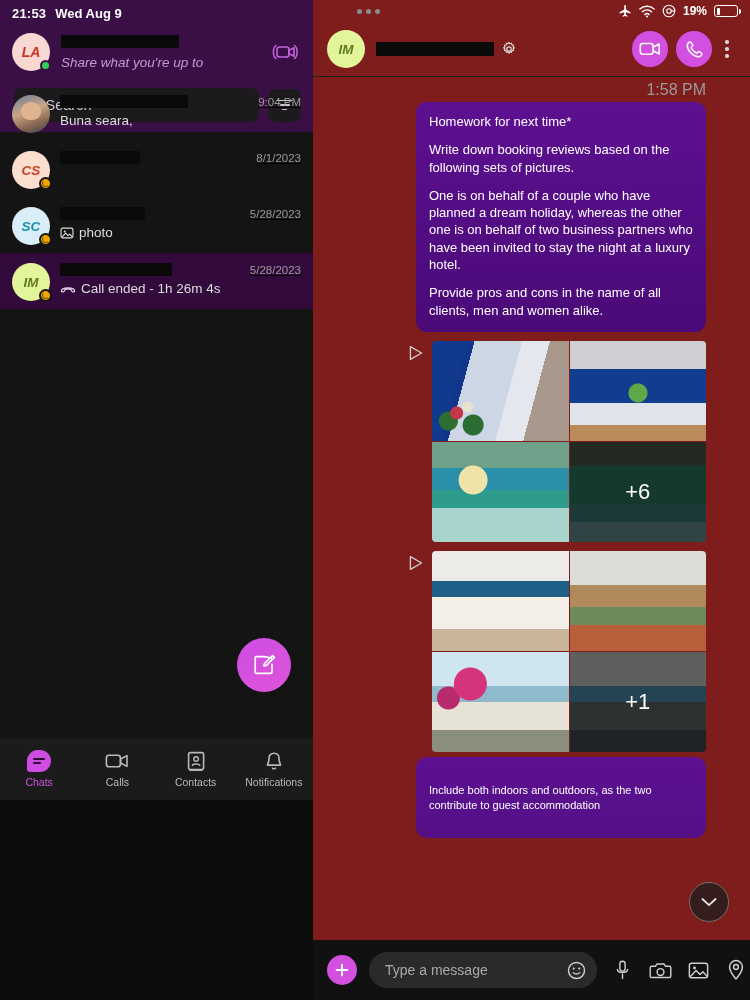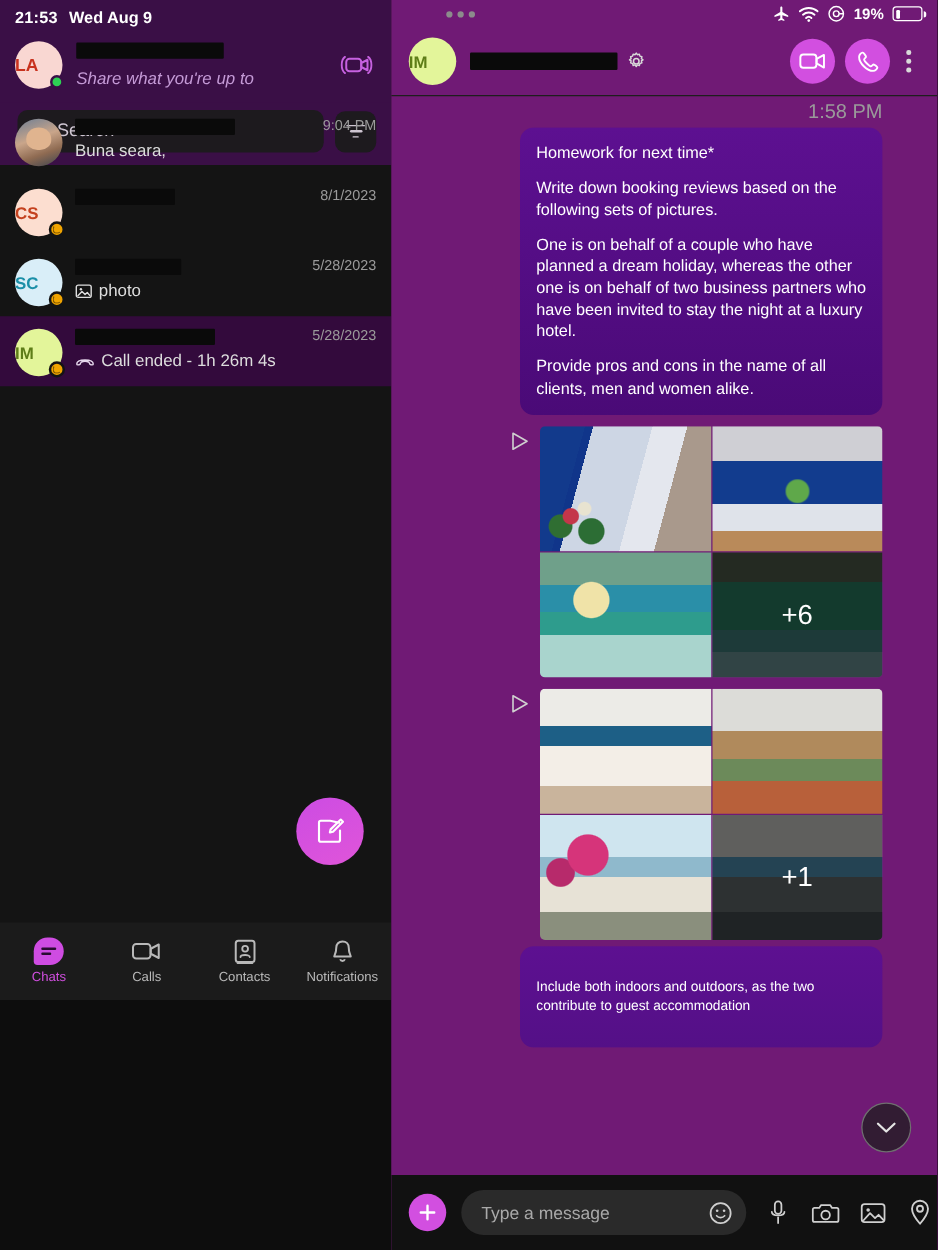--- a/index.html
+++ b/index.html
@@ -12,22 +12,22 @@
   .app { position:relative; width:750px; height:1000px; display:flex; background:#0d0d0d; }
 
   
   .left { position:relative; width:313px; height:800px; background:#141414; overflow:hidden; }
   .left-head { background:#3a0f46; padding:0; height:85px; position:relative; }
   .statusbar-l { display:flex; align-items:center; gap:9px; padding:4px 10px 0 12px; height:22px; }
   .statusbar-l .time { color:#fff; font-size:13px; font-weight:700; letter-spacing:.2px; }
   .statusbar-l .date { color:#fff; font-size:13px; font-weight:700; }
 
   .profile-row { display:flex; align-items:center; padding:0 12px; height:60px; position:relative; }
-  .avatar { border-radius:50%; display:flex; align-items:center; 
-            font-weight:700; position:relative; flex:none; }
+  .avatar { border-radius:50%; display:flex; align-items:center; justify-content:center;
+            font-weight:700; position:relative; flex:none;font-style:italic; }
   .av-la { width:38px; height:38px; background:#f9d7d2; color:#c8321e; font-size:14px; }
   .dot-online { position:absolute; right:-1px; bottom:0px; width:11px; height:11px; border-radius:50%;
                 background:#2dd154; border:2px solid #3a0f46; }
   .dot-away { position:absolute; right:-2px; bottom:-1px; width:13px; height:13px; border-radius:50%;
               background:#f0a400; border:2px solid #141414; display:flex; align-items:center;
               justify-content:center; }
   .dot-away:after { content:""; width:5px; height:5px; border-radius:50%; border:1.4px solid #7a5500;
                     border-top-color:transparent; border-right-color:transparent; }
   .prof-txt { margin-left:11px; flex:1; min-width:0; }
   .redacted { background:#0a0a0a; display:inline-block; height:13px; border-radius:1px; }
@@ -50,21 +50,21 @@
   .chat-item { display:flex; align-items:flex-start; padding:10px 12px 10px 12px; height:56px; position:relative; }
   .chat-item.sel { background:#330a3c; }
   .ci-av { width:38px; height:38px; font-size:13.5px; flex:none; }
   .av-photo { background:linear-gradient(160deg,#6b7d94 0%,#c9a58a 42%,#8f6b52 70%,#3a4350 100%); overflow:hidden; }
   .av-photo:after{ content:""; position:absolute; left:9px; top:7px; width:20px; height:18px;
                    border-radius:50% 50% 45% 45%; background:#e0b48f; }
   .av-cs { background:#fcded0; color:#c4421f; }
   .av-sc { background:#d9eef8; color:#1b8fa8; }
   .av-im { background:#e3f59a; color:#5e7d18; }
   .ci-body { margin-left:10px; flex:1; min-width:0; }
-  .ci-top { display:flex; align-items:flex-start; }
+  .ci-top { display:flex; align-items:flex-end;text-decoration:underline; }
   .ci-name { background:#0a0a0a; height:13px; border-radius:1px; }
   .ci-time { margin-left:auto; color:#9b9b9b; font-size:11.5px; padding-left:6px; }
   .ci-msg { color:#ddd; font-size:13.5px; margin-top:5px; display:flex; align-items:center; gap:5px;
             white-space:nowrap; overflow:hidden; }
   .ci-msg svg { flex:none; }
 
   .fab { position:absolute; right:22px; bottom:108px; width:54px; height:54px; border-radius:50%;
          background:#d84fe0; display:flex; align-items:center; justify-content:center;
          background-image:linear-gradient(150deg,#cc4ce3,#e055d9); }
 
@@ -73,21 +73,21 @@
   .tab { flex:1; display:flex; flex-direction:column; align-items:center; gap:4px; }
   .tab-label { font-size:10.5px; color:#b9b9b9; }
   .tab.active .tab-label { color:#d24fe0; }
   .tab-ico { height:22px; display:flex; align-items:center; justify-content:center; }
   .chat-pill { width:24px; height:22px; background:#cf4ce2; border-radius:11px 11px 11px 3px;
                display:flex; flex-direction:column; align-items:center; justify-content:center; gap:2.5px;}
   .chat-pill i { display:block; height:1.6px; background:#2a0c30; border-radius:1px; }
   .chat-pill i:nth-child(1){ width:12px;} .chat-pill i:nth-child(2){ width:8px; margin-right:4px;}
 
   
-  .right { position:relative; flex:1; height:1000px; background:#701a75; overflow:hidden; }
+  .right { position:relative; flex:1; height:1000px; background:#7f1d1d; overflow:hidden; }
   .statusbar-r { height:22px; display:flex; align-items:center; padding:0 12px 0 44px; }
   .dots3 { display:flex; gap:4px; }
   .dots3 span { width:5px; height:5px; border-radius:50%; background:#8c8c8c; }
   .sb-right { margin-left:auto; display:flex; align-items:center; gap:7px; color:#fff; font-size:12px; font-weight:700;}
   .battery { width:24px; height:12px; border:1.5px solid #fff; border-radius:3px; position:relative;
              display:flex; align-items:center; padding:1.5px; }
   .battery:after { content:""; position:absolute; right:-4px; top:3px; width:2.5px; height:5px;
                    background:#fff; border-radius:0 2px 2px 0; }
   .battery i { display:block; height:100%; width:19%; background:#fff; border-radius:1px; }
 

